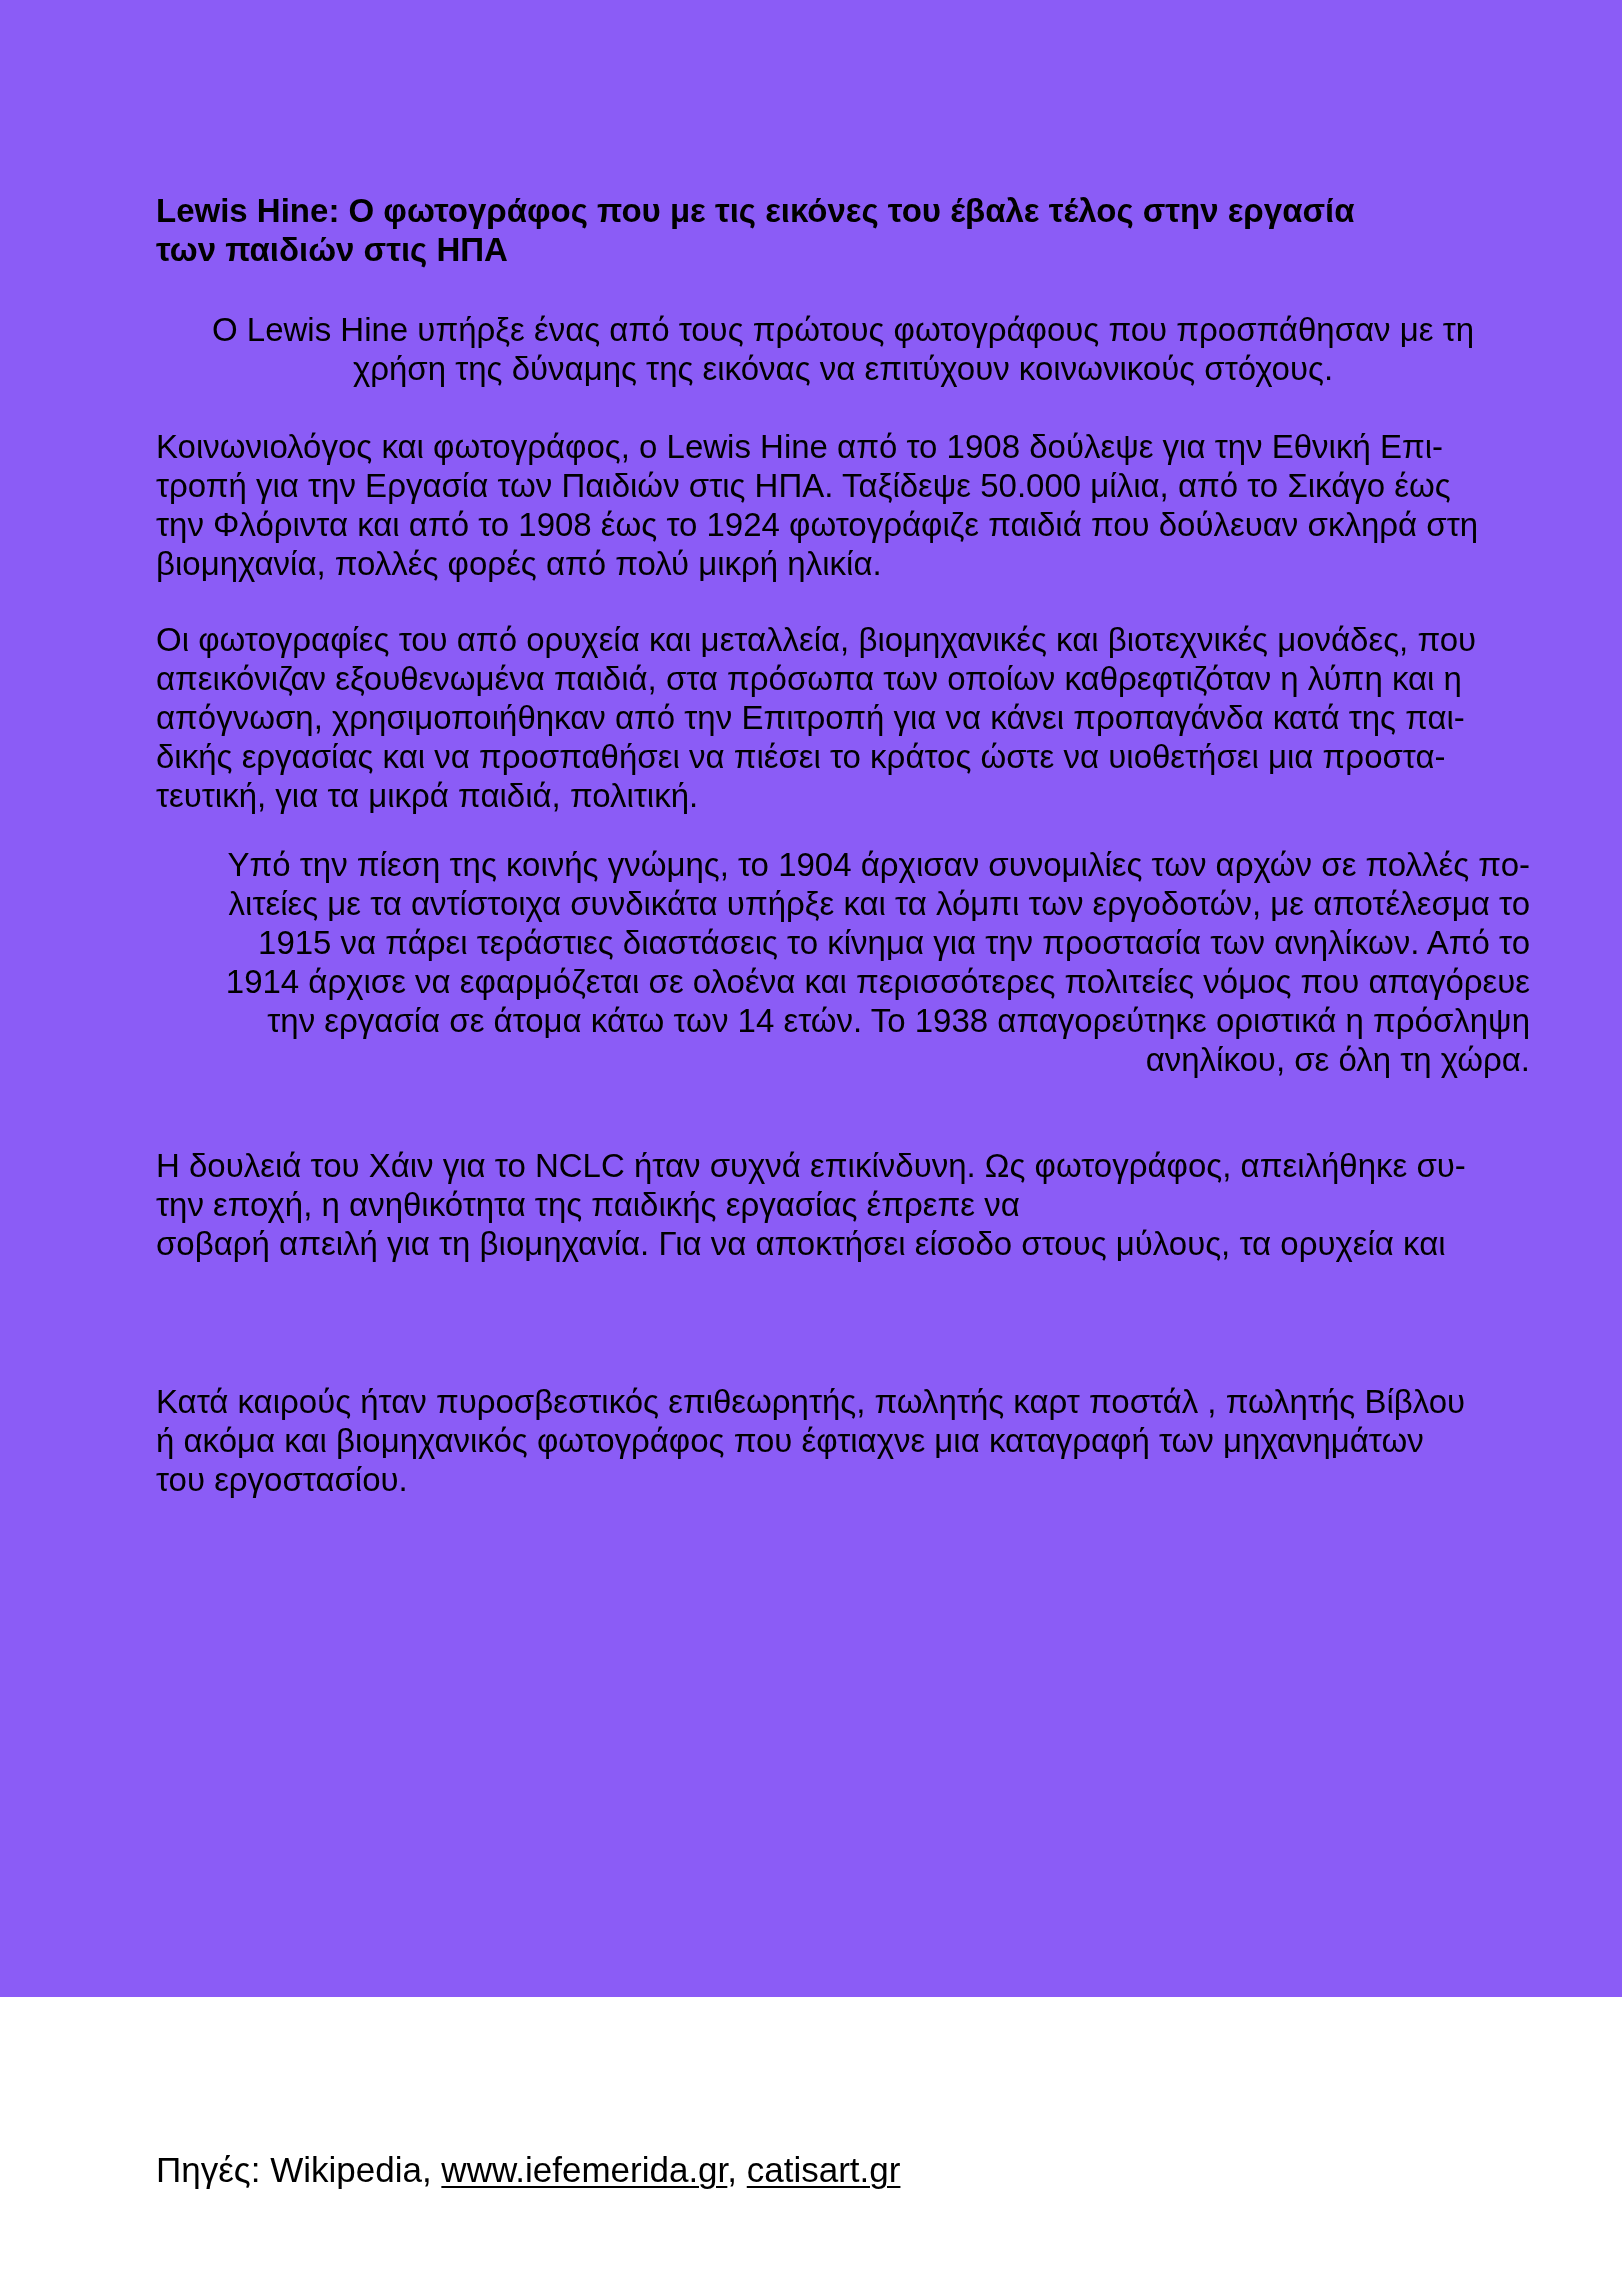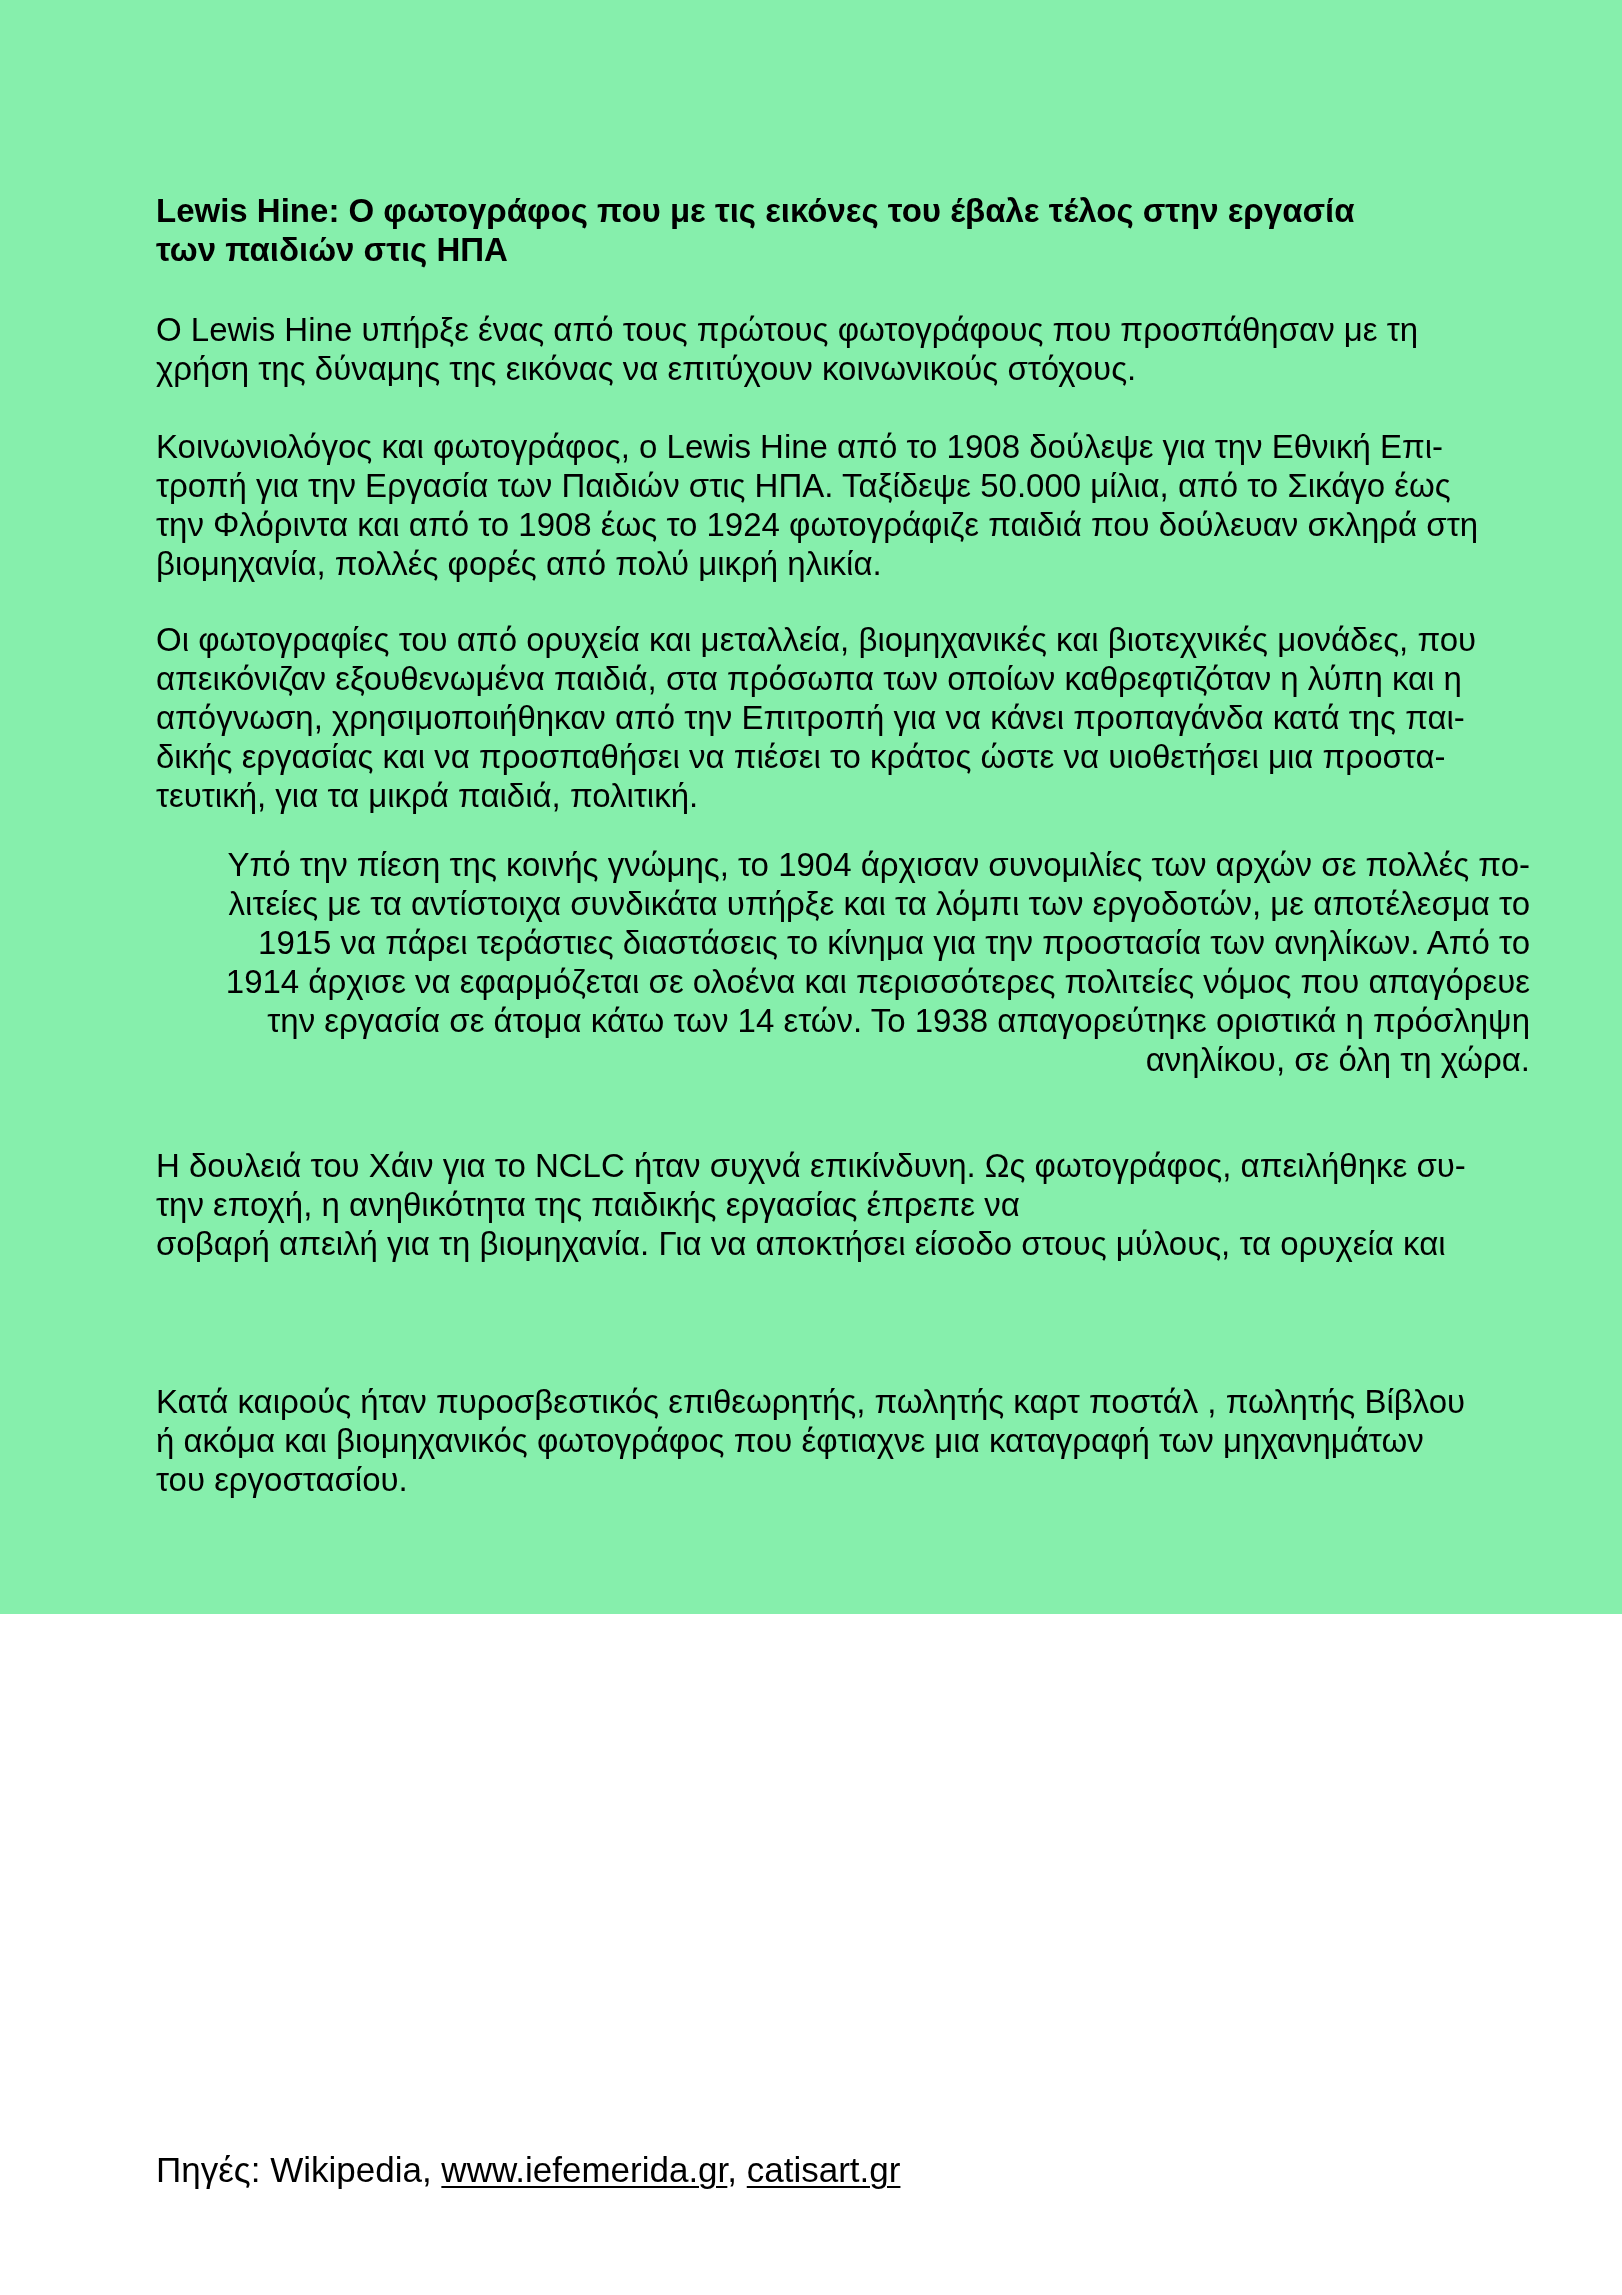--- a/index.html
+++ b/index.html
@@ -12,42 +12,42 @@
       height: 2295px;
       position: relative;
       overflow: hidden;
       color: #000000;
       font-family: "Liberation Sans", "DejaVu Sans", sans-serif;
     }
     .page {
       position: absolute;
       left: 0; top: 0;
       width: 1622px;
-      height: 1614px;
-      background: #86efac;
+      height: 1997px;
+      background: #8b5cf6;
     }
     .block {
       position: absolute;
       left: 156px;
       width: 1374px;
       margin: 0;
     }
     .line {
       display: block;
       white-space: pre;
       font-size: 33px;
       line-height: 39px;
       height: 39px;
     }
     .title .line {
       font-weight: bold;
       font-size: 33px;
     }
     #title { top: 191px; }
-    #p1 { top: 310px; }
+    #p1 { top: 310px; text-align: center; }
     #p2 { top: 427px; }
     #p3 { top: 620px; }
     #p4 { top: 845px; text-align: right; }
     #p5 { top: 1146px; }
     #p6 { top: 1382px; }
     #footer { top: 2150px; }
     .footer-line {
       display: block;
       white-space: pre;
       font-size: 35px;

